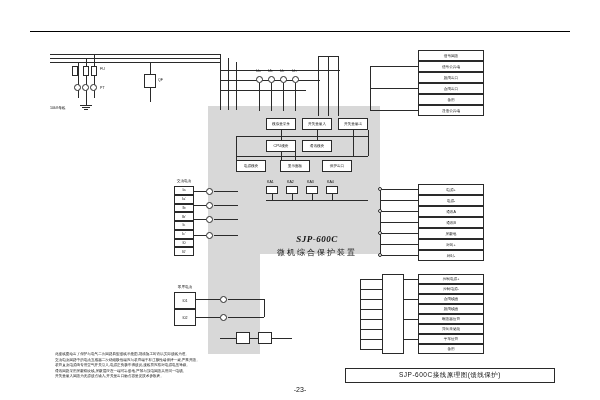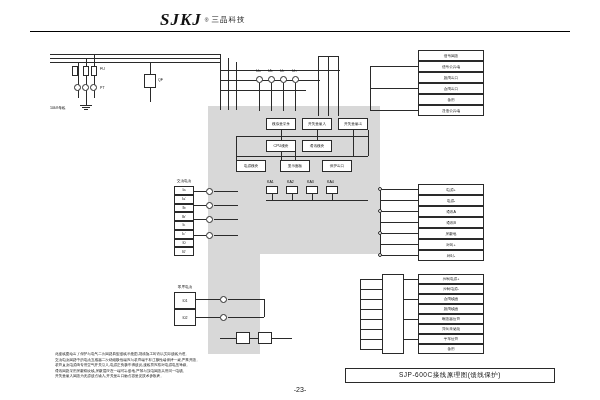--- a/index.html
+++ b/index.html
@@ -197,25 +197,20 @@
     font-size: 7px;
     color: #111;
   }
 </style>
 </head>
 <body>
 
 <div id="page">
 
   <div id="header">
-    <div id="logo">
-      <span class="mark">SJKJ</span>
-      <span class="reg">®</span>
-      <span class="cn">三晶科技</span>
-    </div>
   </div>
   <div id="header-rule"></div>
 
   <div id="canvas">
 
     <div class="shade" style="left:178px; top:70px; width:172px; height:148px;"></div>
     <div class="shade" style="left:178px; top:218px; width:52px; height:100px;"></div>
 
     <div class="ln hl" style="left:20px; top:18px; width:170px;"></div>
     <div class="ln hl" style="left:20px; top:22px; width:170px;"></div>
@@ -338,20 +333,24 @@
     <div class="ct" style="left:176px; top:196px;"></div>
     <div class="ln hl" style="left:164px; top:155px; width:12px;"></div>
     <div class="ln hl" style="left:164px; top:169px; width:12px;"></div>
     <div class="ln hl" style="left:164px; top:183px; width:12px;"></div>
     <div class="ln hl" style="left:164px; top:199px; width:12px;"></div>
     <div class="ln hl" style="left:184px; top:155px; width:24px;"></div>
     <div class="ln hl" style="left:184px; top:169px; width:24px;"></div>
     <div class="ln hl" style="left:184px; top:183px; width:24px;"></div>
     <div class="ln hl" style="left:184px; top:199px; width:24px;"></div>
 
+    <div id="center-title">
+      <div class="l1">SJP-600C</div>
+      <div class="l2">微机综合保护装置</div>
+    </div>
 
     <div class="box fill" style="left:388px; top:148px; width:66px; height:77px;"></div>
     <div class="cellbox" style="left:388px; top:148px; width:66px; height:11px;">电源+</div>
     <div class="cellbox" style="left:388px; top:159px; width:66px; height:11px;">电源-</div>
     <div class="cellbox" style="left:388px; top:170px; width:66px; height:11px;">通讯A</div>
     <div class="cellbox" style="left:388px; top:181px; width:66px; height:11px;">通讯B</div>
     <div class="cellbox" style="left:388px; top:192px; width:66px; height:11px;">屏蔽地</div>
     <div class="cellbox" style="left:388px; top:203px; width:66px; height:11px;">对时+</div>
     <div class="cellbox" style="left:388px; top:214px; width:66px; height:11px;">对时-</div>
 

